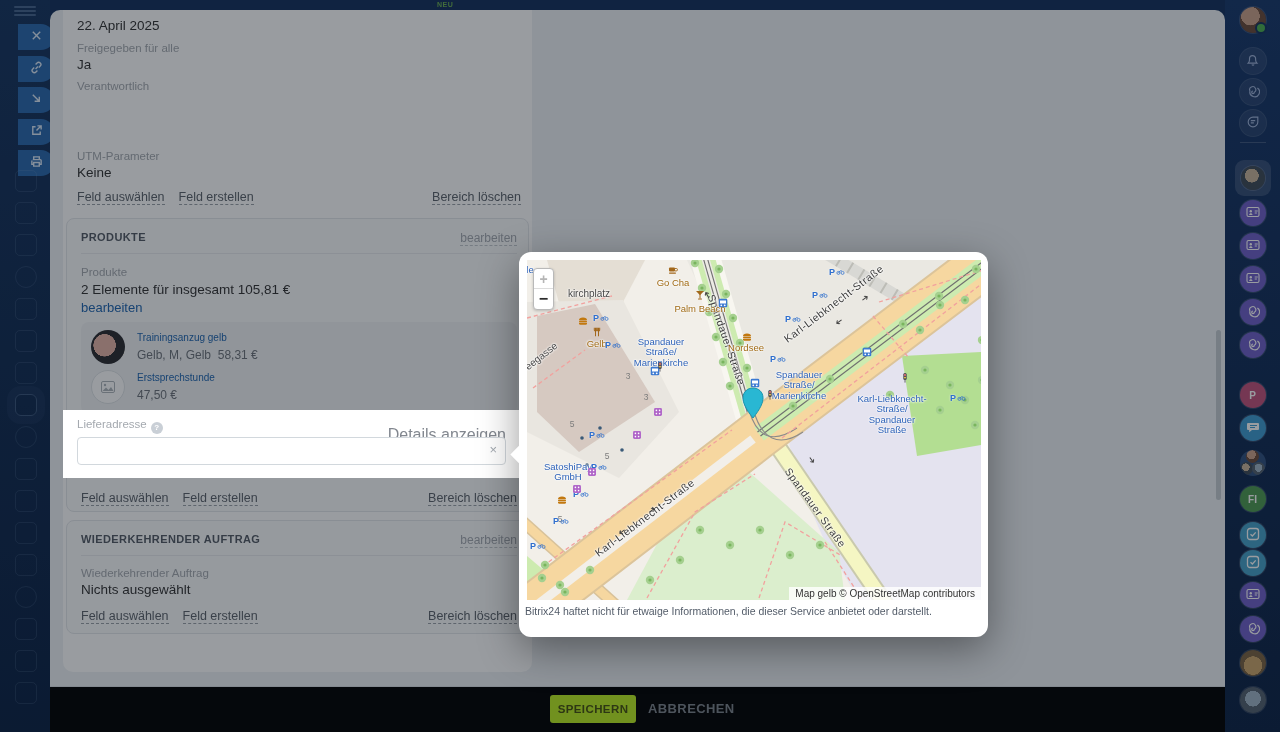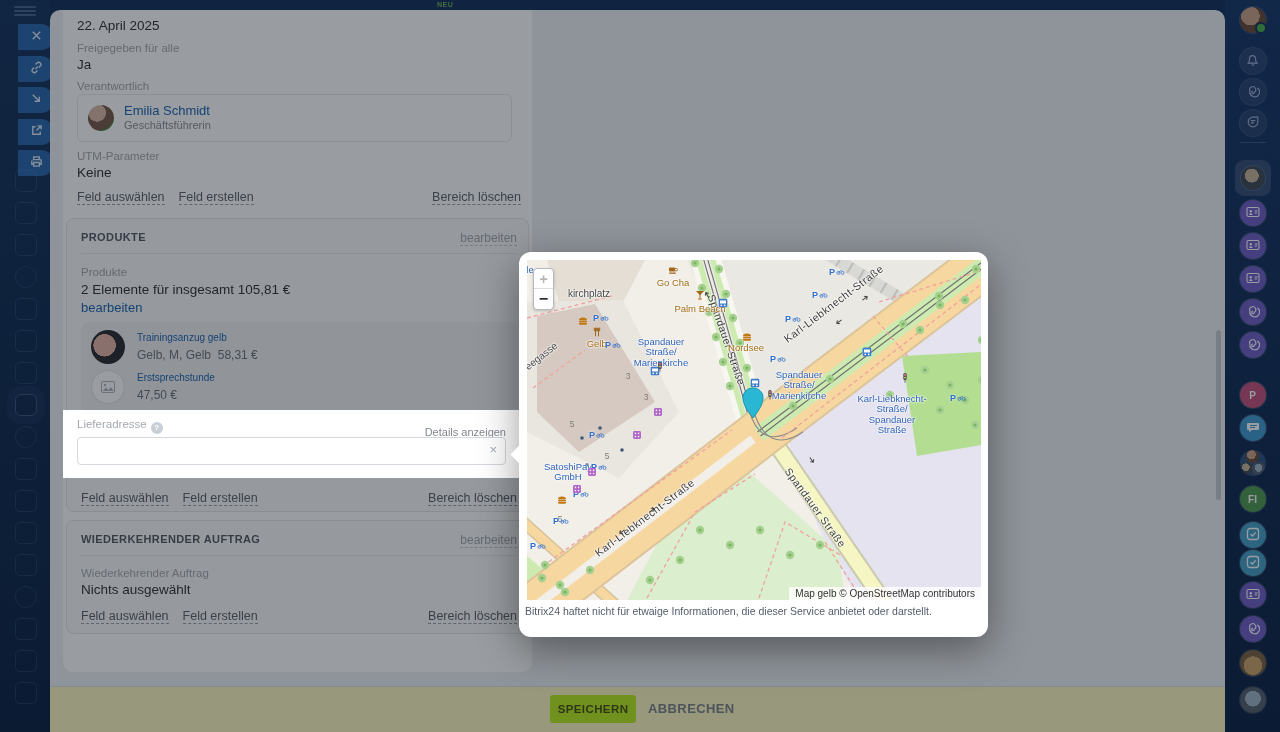--- a/index.html
+++ b/index.html
@@ -34,21 +34,21 @@
   .user-box{position:absolute;left:14px;width:433px;height:46px;border:1px solid #e8eaec;border-radius:6px;background:#fff;}
   .avatar{border-radius:50%;background:radial-gradient(circle at 35% 30%,#d9b9a6 0 35%,#7a5a4a 36% 70%,#4e7a3f 71%);}
   .prod-box{position:absolute;left:14px;right:11px;background:#f1f3f5;border-radius:8px;}
   .thumb{position:absolute;left:10px;width:34px;height:34px;border-radius:50%;}
   .thumb.photo{background:radial-gradient(circle at 40% 45%,#e5b4a6 0 40%,#2b2b30 41% 75%,#caa23c 76%);}
   .thumb.ph{background:#fff;border:1px solid #dfe3e6;display:flex;align-items:center;justify-content:center;}
   .pname{position:absolute;left:56px;font-size:10px;}
   .pdetail{position:absolute;left:56px;font-size:12px;color:#6d737a;}
 
   
-  #action-bar{position:absolute;left:0;right:0;bottom:0;height:45px;background:#fef9c3;border-top:1px solid #d9dee3;border-radius:0;}
+  #action-bar{position:absolute;left:0;right:0;bottom:0;height:45px;background:#000000;border-top:1px solid #d9dee3;border-radius:0;}
   #save-btn{position:absolute;left:500px;top:8px;width:86px;height:28px;background:#bbed21;border:none;border-radius:3px;font-size:11.5px;font-weight:bold;letter-spacing:.4px;color:#46520e;cursor:pointer;font-family:"Liberation Sans",sans-serif;}
   #cancel-btn{position:absolute;left:598px;top:8px;height:28px;line-height:28px;font-size:13px;font-weight:bold;letter-spacing:.4px;color:#7d838b;cursor:pointer;}
   #scrollbar{position:absolute;right:4px;top:320px;width:5px;height:170px;border-radius:3px;background:#b9c0c7;opacity:.8;}
 
   
   #right-rail{position:absolute;left:1225px;top:0;width:55px;height:732px;background:linear-gradient(180deg,#17376a 0%,#102a52 60%,#0c2244 100%);}
   .rr-item{position:absolute;left:50%;transform:translateX(-50%);}
   .rr-circle{width:26px;height:26px;border-radius:50%;display:flex;align-items:center;justify-content:center;color:#fff;font-size:10px;font-weight:bold;box-shadow:0 0 0 1px rgba(255,255,255,.15);}
   .rr-circle svg{width:14px;height:14px;}
   .rr-divider{width:26px;border-top:1px solid rgba(255,255,255,.18);}
@@ -155,25 +155,20 @@
 
   <div id="content">
     <div id="form-card">
 
       <div class="f-value" style="left:14px;top:8px;">22. April 2025</div>
 
       <div class="f-label" style="left:14px;top:32px;">Freigegeben für alle</div>
       <div class="f-value" style="left:14px;top:47px;">Ja</div>
 
       <div class="f-label" style="left:14px;top:70px;">Verantwortlich</div>
-      <div class="user-box" style="top:84px;">
-        <div class="avatar" style="position:absolute;left:10px;top:10px;width:26px;height:26px;"></div>
-        <div style="position:absolute;left:46px;top:8px;font-size:13px;" class="blue-link">Emilia Schmidt</div>
-        <div style="position:absolute;left:46px;top:24px;font-size:11px;color:#8b9197;">Geschäftsführerin</div>
-      </div>
 
       <div class="f-label" style="left:14px;top:140px;">UTM-Parameter</div>
       <div class="f-value" style="left:14px;top:155px;">Keine</div>
 
       <div class="links-row" style="top:180px;">
         <span class="dlink">Feld auswählen</span>
         <span class="dlink">Feld erstellen</span>
         <span class="spacer"></span>
         <span class="dlink">Bereich löschen</span>
       </div>
@@ -383,21 +378,21 @@
         <div class="rr-circle ph-d" style="position:relative;"></div>
       </div>
     </div>
 
   <div id="dim"></div>
 
   <div id="delivery-strip">
     <div style="position:absolute;left:14px;top:8px;font-size:11.5px;color:#a4a9af;">
       <span>Lieferadresse</span><span class="help-badge">?</span>
     </div>
-    <div style="position:absolute;right:13px;top:16px;font-size:11px;color:#82878f;margin-left:19px;">Details anzeigen</div>
+    <div style="position:absolute;right:13px;top:16px;font-size:16px;color:#82878f;margin-left:19px;">Details anzeigen</div>
     <input id="delivery-input" value="" style="">
     <div id="delivery-clear">×</div>
   </div>
 
   <div id="map-popup">
     <div id="popup-arrow"></div>
     <div id="map-frame">
       <svg class="base" width="454" height="340" viewBox="0 0 454 340">
         <rect width="454" height="340" fill="#f2efe9"></rect>
 

